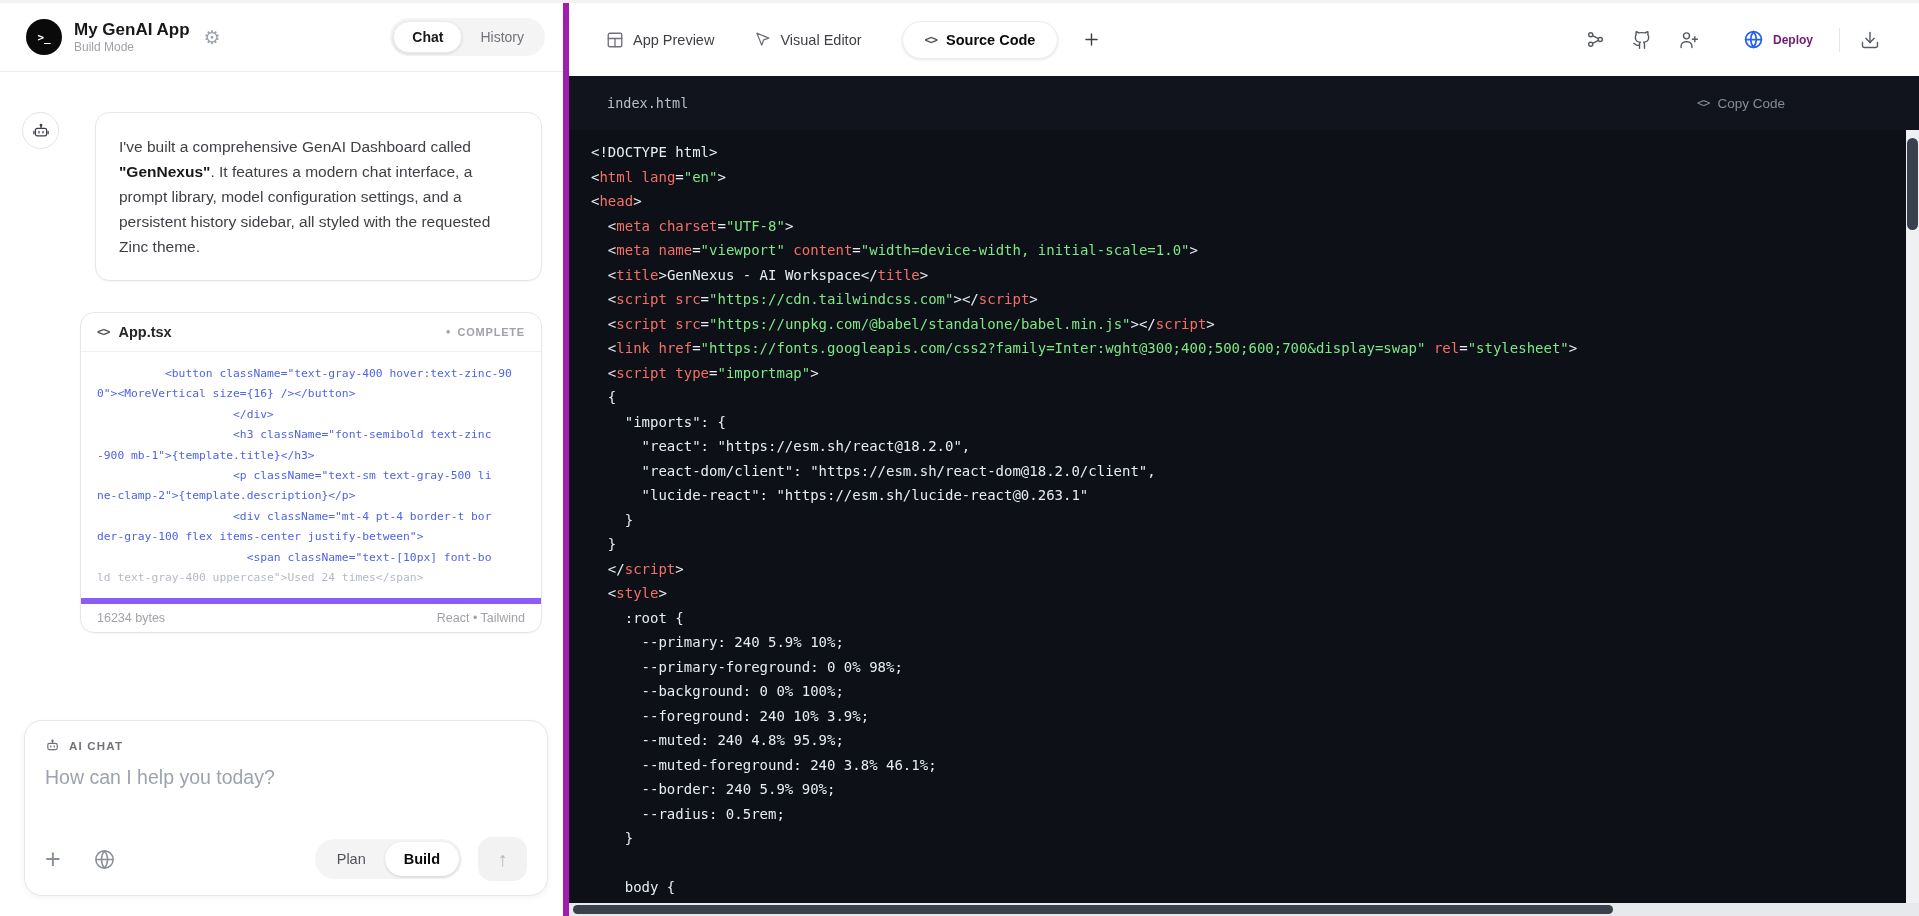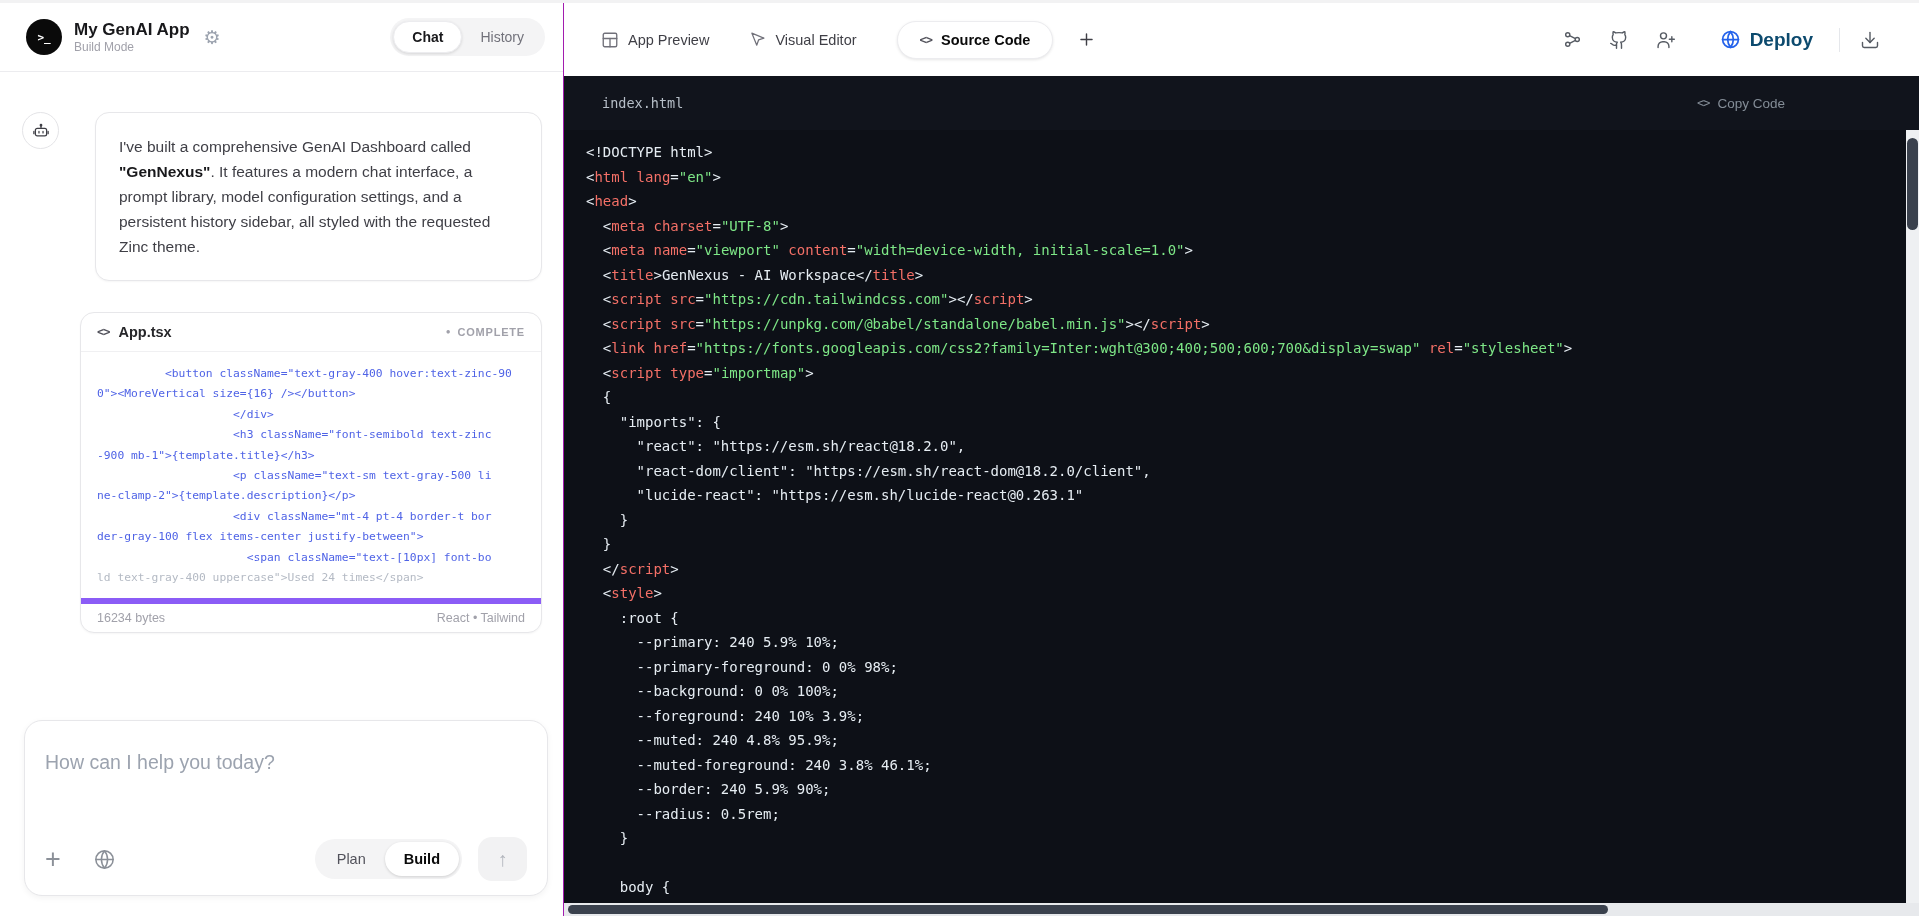--- a/index.html
+++ b/index.html
@@ -53,31 +53,31 @@
   .comp-bottom { margin-top:auto; display:flex; align-items:center; }
   .comp-icon { color:#8b9098; margin-right:32px; cursor:pointer; display:flex; align-items:center; }
   .plus-glyph { font-size:27px; font-weight:300; color:#8b9098; line-height:20px; }
   .mode-seg { margin-left:auto; background:#f4f4f5; border-radius:999px; padding:3px; display:flex; align-items:center; }
   .mode-item { padding:9px 19px; border-radius:999px; font-size:14.5px; color:#52525b; cursor:pointer; }
   .mode-item.active { background:#fff; color:#0a0a0a; font-weight:600; box-shadow:0 1px 3px rgba(0,0,0,.15); }
   .send-btn { margin-left:16px; width:49px; height:44px; border-radius:14px; background:#f2f2f3; border:none; cursor:pointer;
     display:flex; align-items:center; justify-content:center; color:#b3b6bd; font-size:20px; }
 
   
-  .right { flex:1; display:flex; flex-direction:column; border-left:1px solid #a21caf; }
+  .right { flex:1; display:flex; flex-direction:column; border-left:6px solid #a21caf; }
   .right-topbar { height:73px; background:#fff; display:flex; align-items:center; padding:0 39px 0 37px; flex:none; }
   .rtab { display:flex; align-items:center; gap:9px; font-size:14.5px; color:#3f3f46; cursor:pointer; margin-right:40px; }
   .rtab .ticon { color:#71717a; display:flex; }
   .rtab-pill { display:flex; align-items:center; gap:9px; font-size:14.5px; font-weight:600; color:#0a0a0a; background:#fff;
     border:1px solid #ececef; border-radius:999px; padding:10px 22px; box-shadow:0 1px 3px rgba(0,0,0,.1); cursor:pointer; margin-right:24px; }
   .add-tab { color:#3f3f46; cursor:pointer; display:flex; }
   .actions { margin-left:auto; display:flex; align-items:center; }
   .act-icon { color:#565b63; margin-left:27px; cursor:pointer; display:flex; }
   .deploy { display:flex; align-items:center; gap:9px; margin-left:44px; cursor:pointer; background:none; border:none; }
-  .deploy-label { font-size:19px; font-weight:bold; color:#0c4a6e; }
+  .deploy-label { font-size:12px; font-weight:bold; color:#701a75; }
   .vdiv { width:1px; height:24px; background:#e5e7eb; margin:0 20px 0 26px; }
 
   .editor { flex:1; background:#0d1017; display:flex; flex-direction:column; position:relative; overflow:hidden; }
   .ed-head { height:54px; background:#11141c; display:flex; align-items:center; padding:0 38px; flex:none; }
   .ed-file { font-family:"DejaVu Sans Mono",monospace; font-size:13.5px; color:#b7bfc8; }
   .copy-btn { margin-left:auto; margin-right:96px; display:flex; align-items:center; gap:8px; color:#848d97; font-size:13.5px; cursor:pointer; background:none; border:none; }
   .copy-glyph { font-family:"DejaVu Sans Mono",monospace; font-size:12px; letter-spacing:-1px; }
   .ed-body { flex:1; position:relative; overflow:hidden; }
   .code { padding:10px 0 0 22px; font-family:"DejaVu Sans Mono",monospace; font-size:14px; line-height:24.5px; white-space:pre; }
   .c-w { color:#e6edf3; } .c-r { color:#f47067; } .c-g { color:#7ee787; }
@@ -134,20 +134,29 @@
         </div>
         <div class="cc-body"><div class="cc-line">          &lt;button className="text-gray-400 hover:text-zinc-90</div><div class="cc-line">0"&gt;&lt;MoreVertical size={16} /&gt;&lt;/button&gt;</div><div class="cc-line">                    &lt;/div&gt;</div><div class="cc-line">                    &lt;h3 className="font-semibold text-zinc</div><div class="cc-line">-900 mb-1"&gt;{template.title}&lt;/h3&gt;</div><div class="cc-line">                    &lt;p className="text-sm text-gray-500 li</div><div class="cc-line">ne-clamp-2"&gt;{template.description}&lt;/p&gt;</div><div class="cc-line">                    &lt;div className="mt-4 pt-4 border-t bor</div><div class="cc-line">der-gray-100 flex items-center justify-between"&gt;</div><div class="cc-line">                      &lt;span className="text-[10px] font-bo</div><div class="cc-line muted">ld text-gray-400 uppercase"&gt;Used 24 times&lt;/span&gt;</div></div>
         <div class="cc-foot">
           <span>16234 bytes</span>
           <span>React • Tailwind</span>
         </div>
       </div>
     </div>
 
     <div class="composer">
+      <div class="comp-label-row">
+        <svg width="15" height="15" viewBox="0 0 24 24" fill="none" stroke="currentColor" stroke-width="1.9" stroke-linecap="round">
+          <rect x="4.5" y="8.5" width="15" height="10" rx="2.5"></rect>
+            <path d="M12 8.5V5.5"></path>
+            <circle cx="12" cy="4.3" r="1"></circle>
+          <path d="M9.3 12.5v2M14.7 12.5v2"></path>
+        </svg>
+        <span class="comp-label">AI CHAT</span>
+      </div>
       <input class="comp-input" placeholder="How can I help you today?" style="">
       <div class="comp-bottom">
         <span class="comp-icon">
             <span class="plus-glyph">+</span>
           </span>
         <span class="comp-icon">
           <svg width="23" height="23" viewBox="0 0 24 24" fill="none" stroke="currentColor" stroke-width="1.6" stroke-linecap="round">
             <circle cx="12" cy="12" r="9"></circle>
               <path d="M3 12h18"></path>
               <path d="M12 3a14.2 14.2 0 0 1 0 18M12 3a14.2 14.2 0 0 0 0 18"></path>

